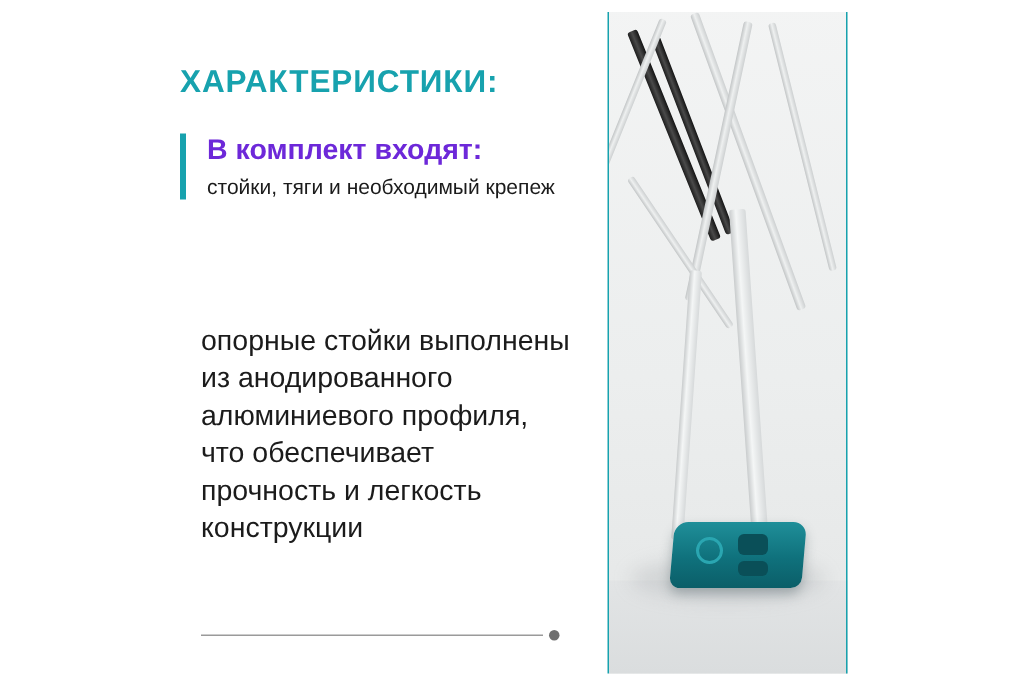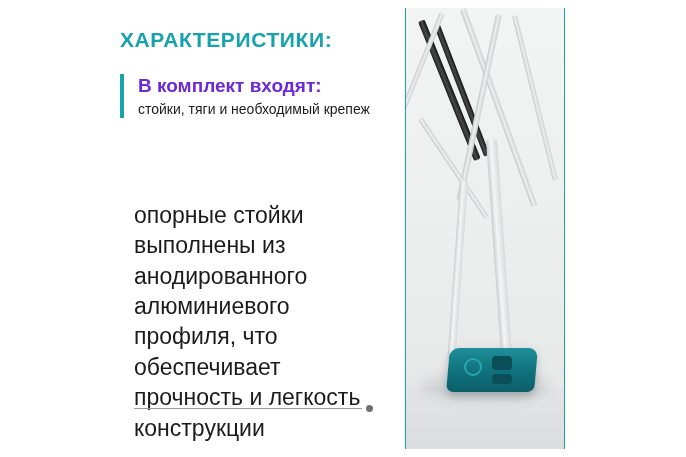--- a/index.html
+++ b/index.html
@@ -18,21 +18,21 @@
     width: 686px;
     height: 457px;
     background: #ffffff;
     overflow: hidden;
   }
 
   
   .content {
     position: absolute;
     left: 0;
-    top: 0;
+    top: 15px;
     width: 400px;
     height: 338px;
     padding-left: 31px;
   }
 
   .heading {
     position: absolute;
     left: 120px;
     top: 28px;
     font-size: 21px;
@@ -60,21 +60,21 @@
     color: #1b1b1b;
     line-height: 1.3;
     margin-top: 2px;
   }
 
   .block-desc {
     position: absolute;
     left: 134px;
     top: 200px;
     width: 250px;
-    font-size: 23px;
+    font-size: 19px;
     color: #1b1b1b;
     line-height: 1.32;
   }
 
   .rule {
     position: absolute;
     left: 134px;
     top: 408px;
     width: 228px;
     height: 1px;

